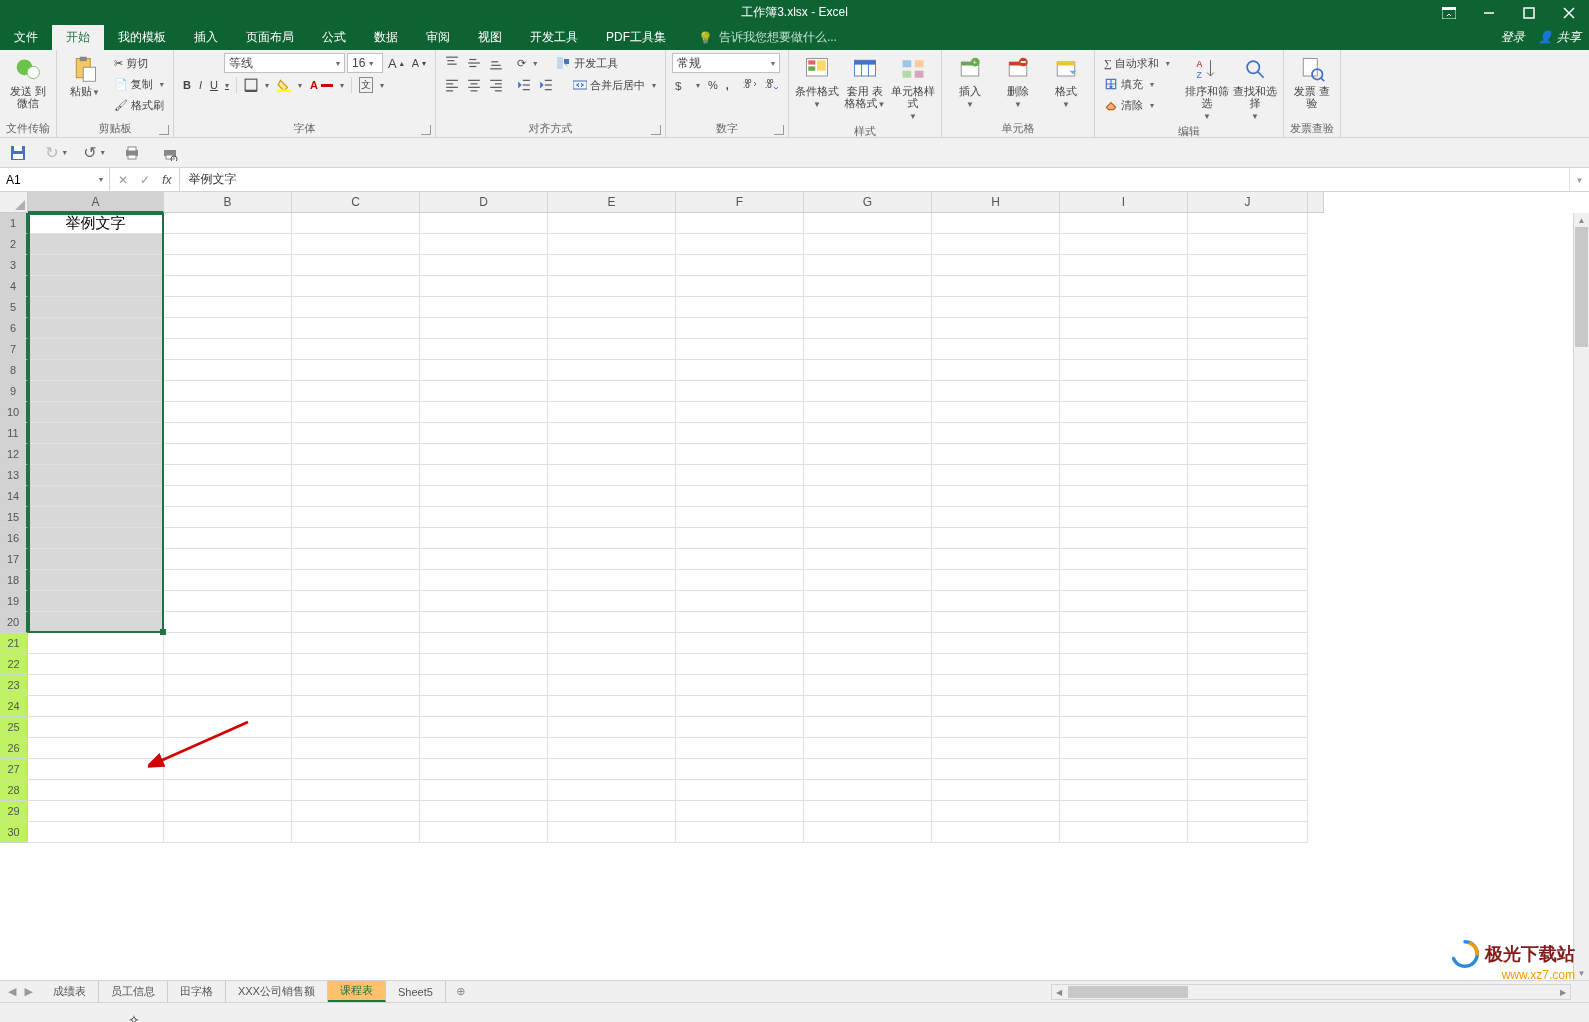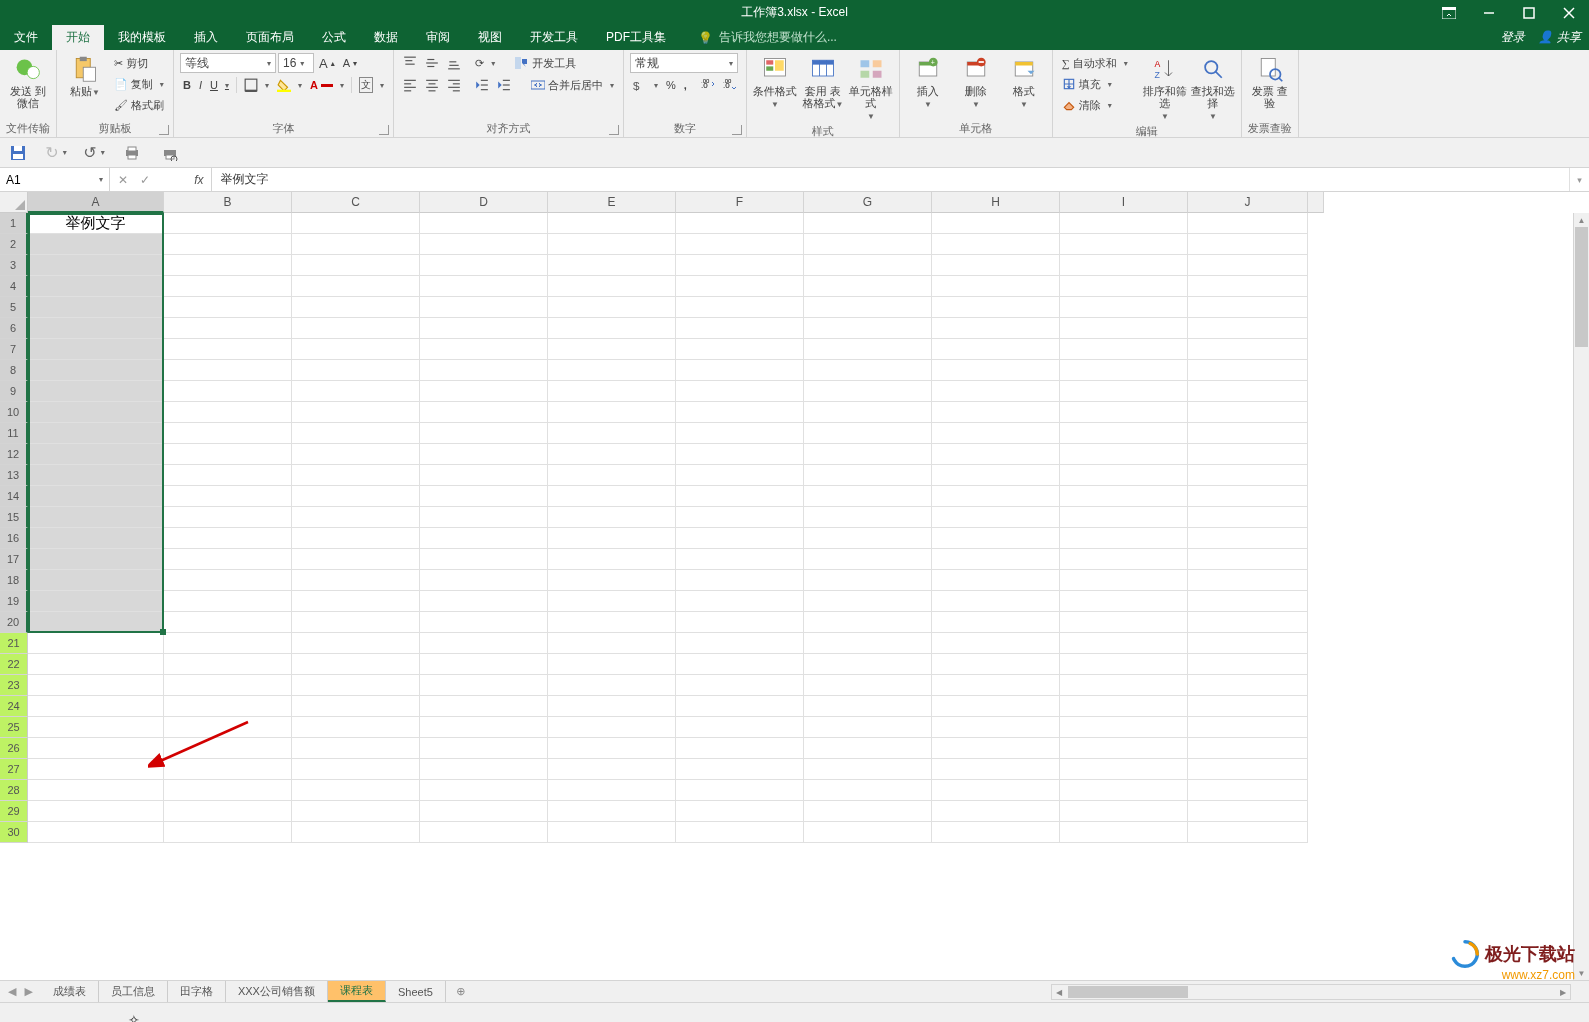--- a/index.html
+++ b/index.html
@@ -42,21 +42,21 @@
   .icon-md{width:16px;height:16px;}
 
   
   .qat { height: 30px; background:#f1f1f1; border-bottom:1px solid #d4d4d4; display:flex; align-items:center; padding:0 8px; gap:18px;}
   .qat .qbtn{width:20px;height:20px;display:flex;align-items:center;justify-content:center;cursor:pointer;color:#666;}
 
   
   .formula-row{height:24px;border-bottom:1px solid #d4d4d4;display:flex;align-items:stretch;font-size:12px;}
   .namebox{width:110px;border-right:1px solid #d4d4d4;display:flex;align-items:center;padding:0 6px;justify-content:space-between;}
   .fx-controls{display:flex;align-items:center;border-right:1px solid #d4d4d4;padding:0 8px;gap:12px;color:#999;}
-  .fx-controls .fx{font-style:italic;color:#555;margin-left:32px;}
+  .fx-controls .fx{font-style:italic;color:#555;}
   .formula-input{flex:1;padding:0 8px;display:flex;align-items:center;color:#333;}
   .formula-expand{width:20px;display:flex;align-items:center;justify-content:center;border-left:1px solid #e0e0e0;color:#999;font-size:9px;}
 
   
   .grid-wrap{position:relative; height:calc(1022px - 25px - 25px - 88px - 30px - 24px - 22px - 20px);}
   .grid{display:grid; grid-template-columns: 28px 136px repeat(8,128px) 120px 16px; grid-auto-rows:21px;}
   .corner{background:#f0f0f0; border-right:1px solid #ccc; border-bottom:1px solid #ccc;position:relative;}
   .corner::after{content:'';position:absolute;right:2px;bottom:2px;width:0;height:0;border-style:solid;border-width:0 0 10px 10px;border-color:transparent transparent #b0b0b0 transparent;}
   .colhdr{background:#f0f0f0;border-right:1px solid #d4d4d4;border-bottom:1px solid #ccc;display:flex;align-items:center;justify-content:center;color:#555;font-size:12px;}
   .colhdr.sel{background:#d2d2d2;border-bottom:2px solid #217346;}
@@ -187,21 +187,21 @@
             <span class="item">🖌 <span>格式刷</span></span>
           </div>
       </div>
     </div>
     <div class="group-label"><span>剪贴板</span><span class="launcher"></span></div>
   </div>
 
   <div class="group" style="min-width:210px;">
     <div class="group-body" style="flex-direction:column;gap:2px;">
       <div class="smallrow">
-        <div class="combo" style="width:96px;">
+        <div class="combo" style="width:121px;margin-left:44px;">
             <span>等线</span>
             <span class="drop-arr" style="margin-left:auto;">▾</span>
           </div>
         <div class="combo" style="width:36px;">
             <span>16</span>
             <span class="drop-arr">▾</span>
           </div>
         <span class="item" style="font-size:13px;">A<span style="font-size:8px;vertical-align:super;">▴</span></span>
         <span class="item" style="font-size:11px;">A<span style="font-size:8px;vertical-align:super;">▾</span></span>
       </div>

